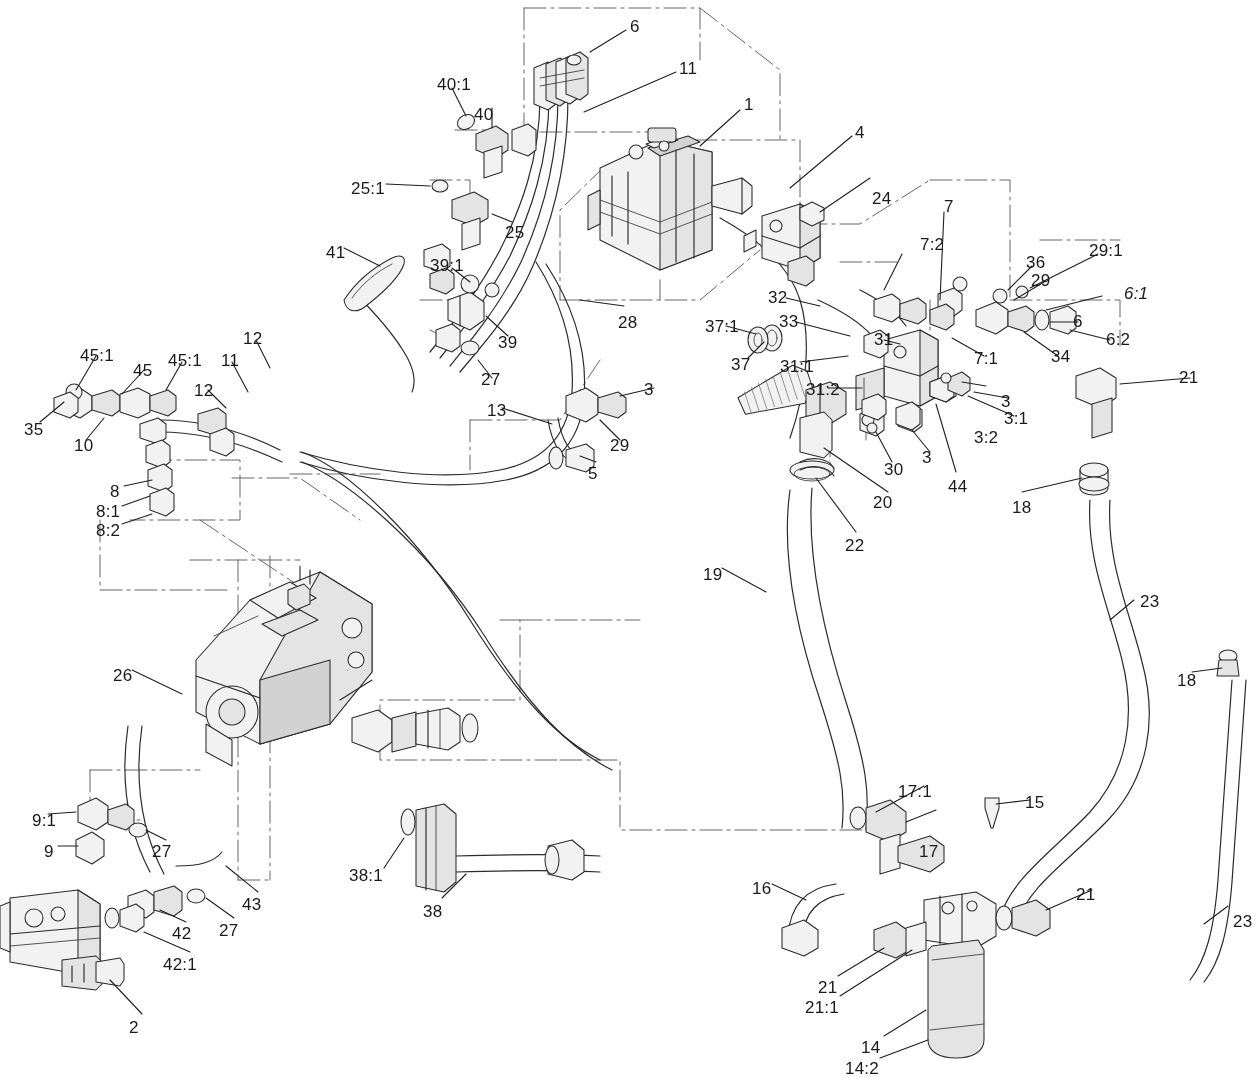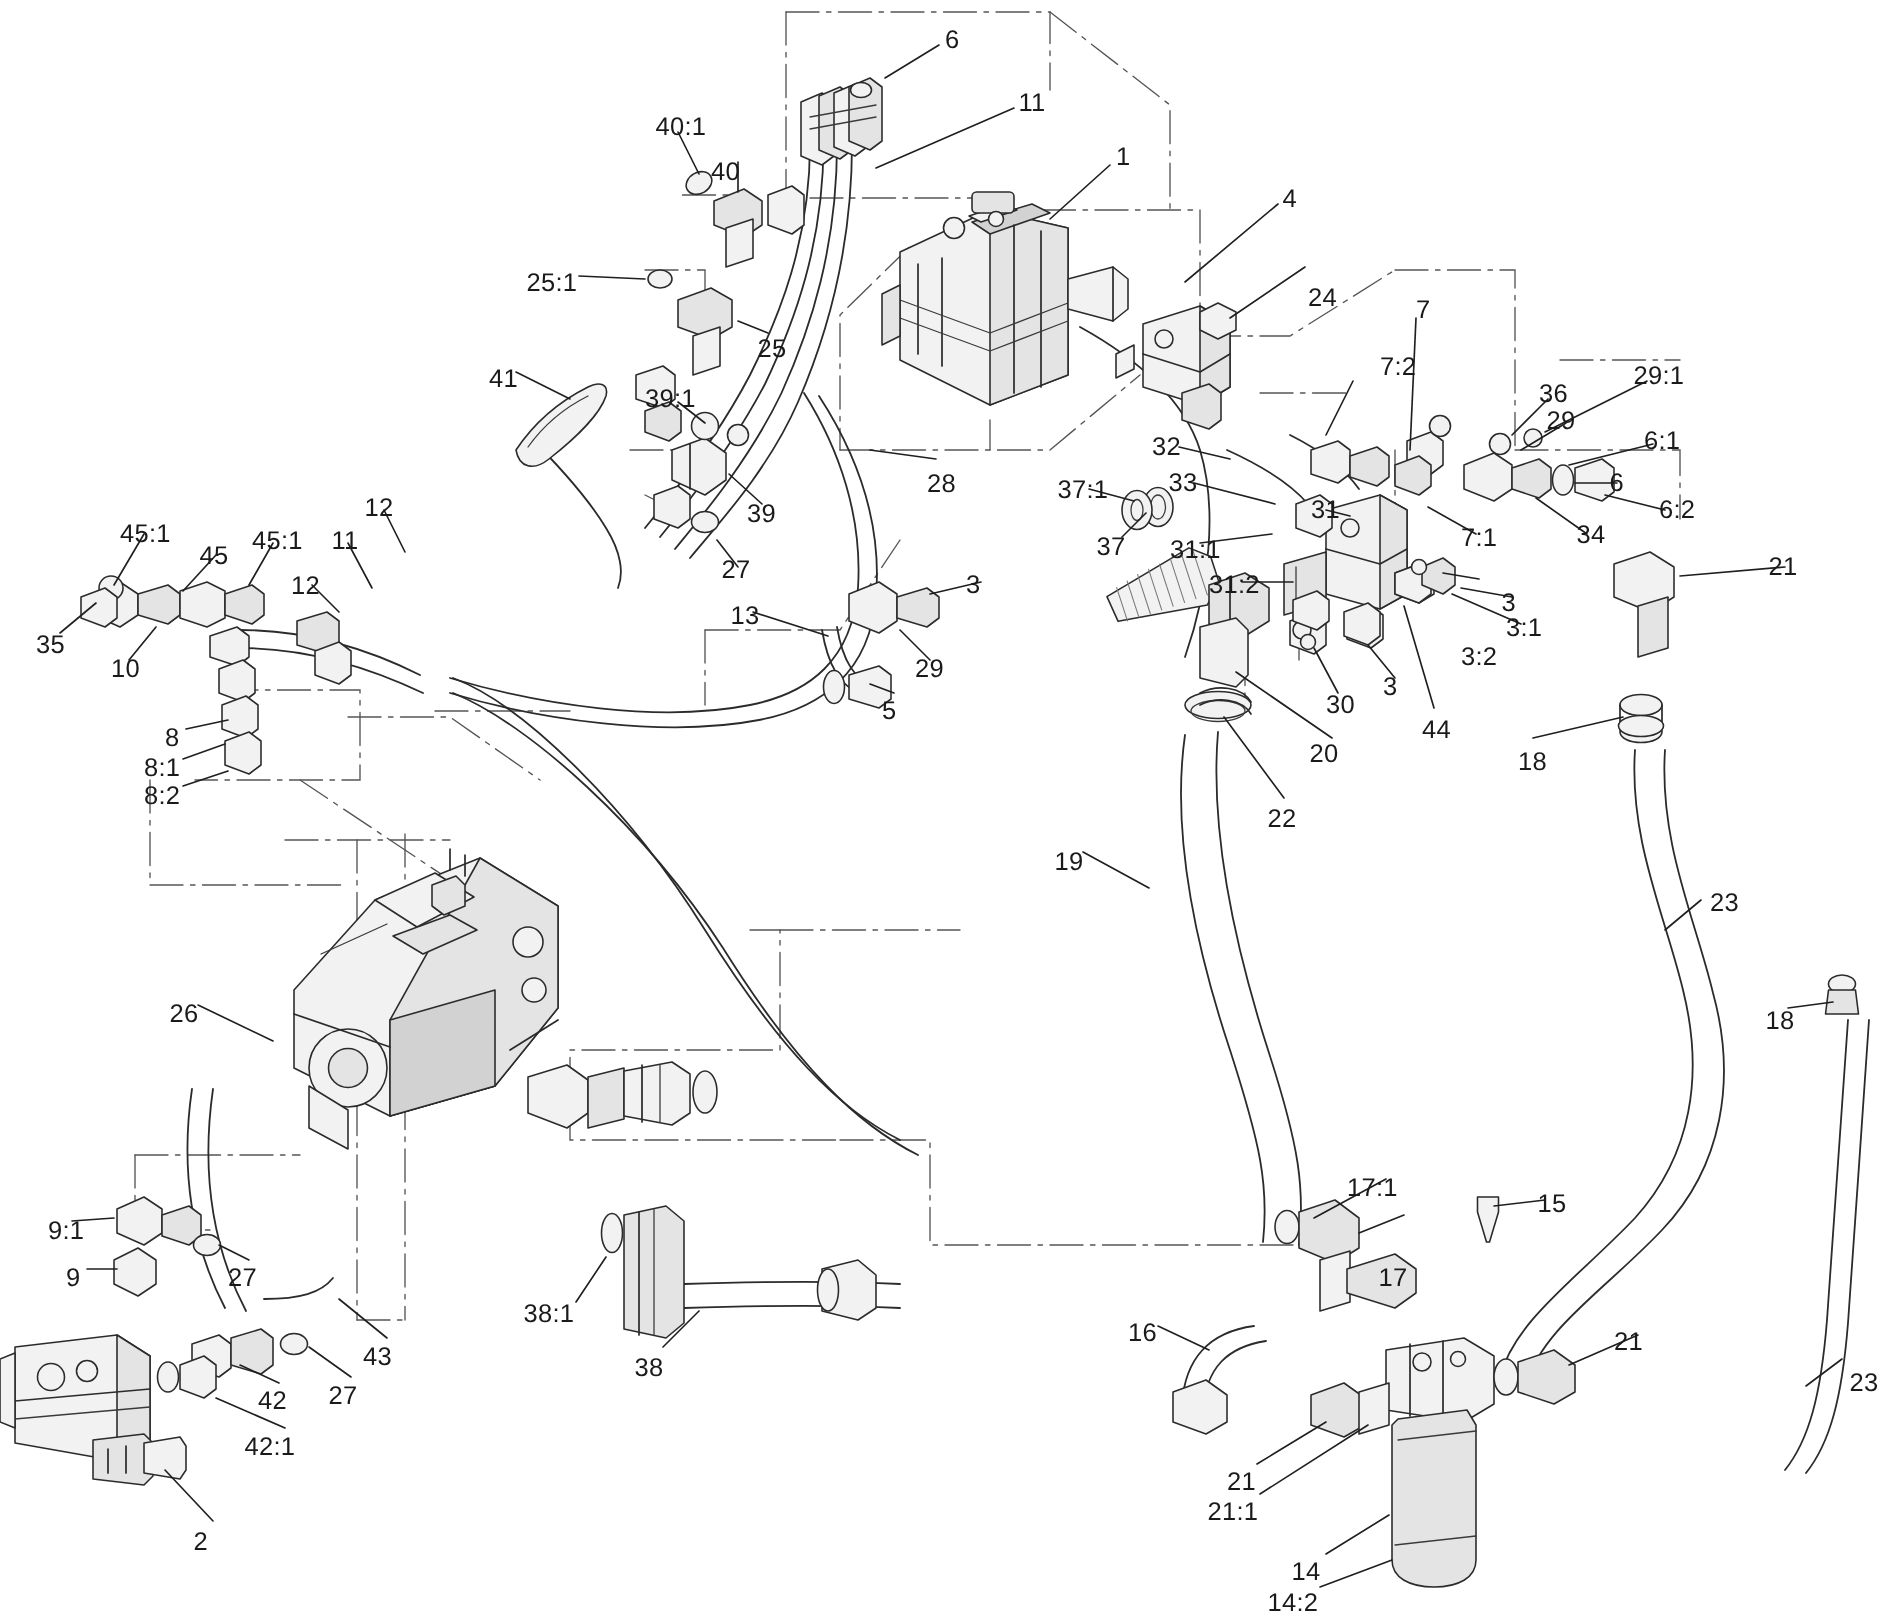--- a/index.html
+++ b/index.html
@@ -564,21 +564,21 @@
       <div class="callout" style="left: 351px; top: 180px;">25:1</div>
       <div class="callout" style="left: 872px; top: 166px; margin-top: 24px;">24</div>
       <div class="callout" style="left: 944px; top: 198px;">7</div>
       <div class="callout" style="left: 505px; top: 224px;">25</div>
       <div class="callout" style="left: 884px; top: 236px; margin-left: 36px;">7:2</div>
       <div class="callout" style="left: 1026px; top: 254px;">36</div>
       <div class="callout" style="left: 1089px; top: 242px;">29:1</div>
       <div class="callout" style="left: 326px; top: 244px;">41</div>
       <div class="callout" style="left: 430px; top: 257px;">39:1</div>
       <div class="callout" style="left: 1031px; top: 272px;">29</div>
-      <div class="callout" style="left: 1096px; top: 285px;">6:1</div>
+      <div class="callout" style="left: 1124px; top: 285px; font-style: italic;">6:1</div>
       <div class="callout" style="left: 768px; top: 289px;">32</div>
       <div class="callout" style="left: 618px; top: 314px;">28</div>
       <div class="callout" style="left: 1073px; top: 313px;">6</div>
       <div class="callout" style="left: 779px; top: 313px;">33</div>
       <div class="callout" style="left: 705px; top: 318px;">37:1</div>
       <div class="callout" style="left: 498px; top: 334px;">39</div>
       <div class="callout" style="left: 874px; top: 331px;">31</div>
       <div class="callout" style="left: 1106px; top: 331px;">6:2</div>
       <div class="callout" style="left: 243px; top: 330px;">12</div>
       <div class="callout" style="left: 731px; top: 356px;">37</div>

